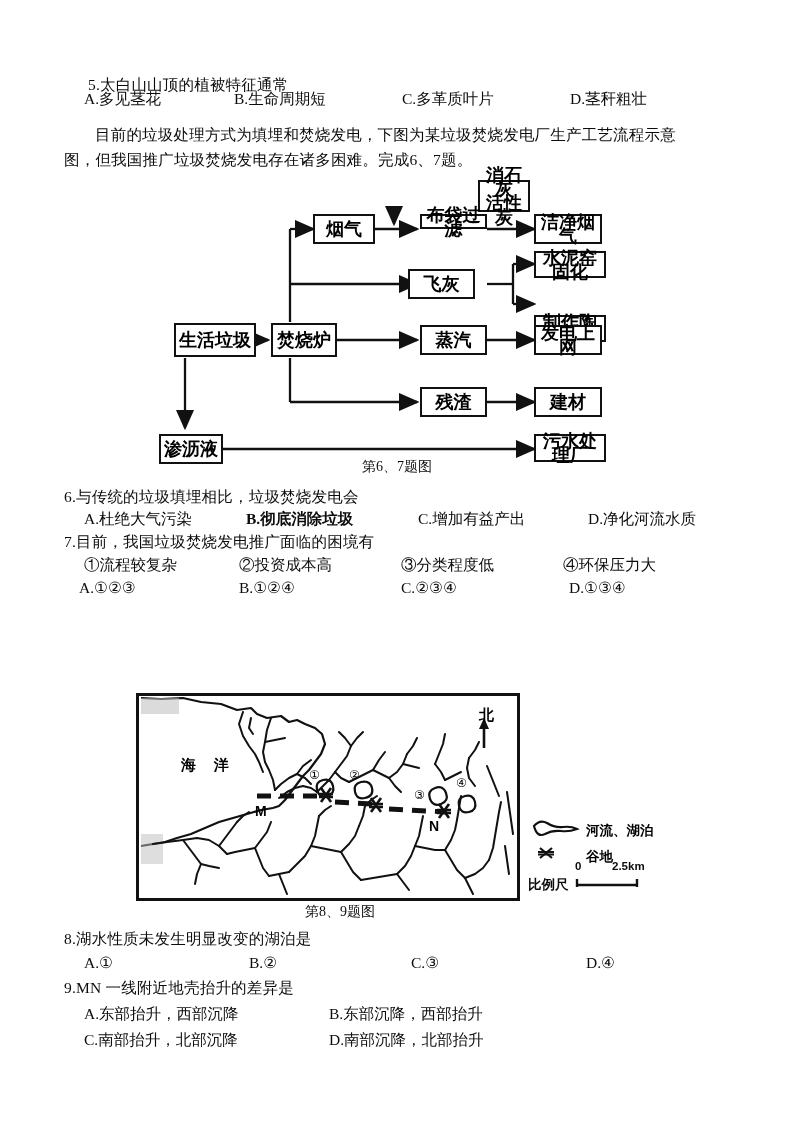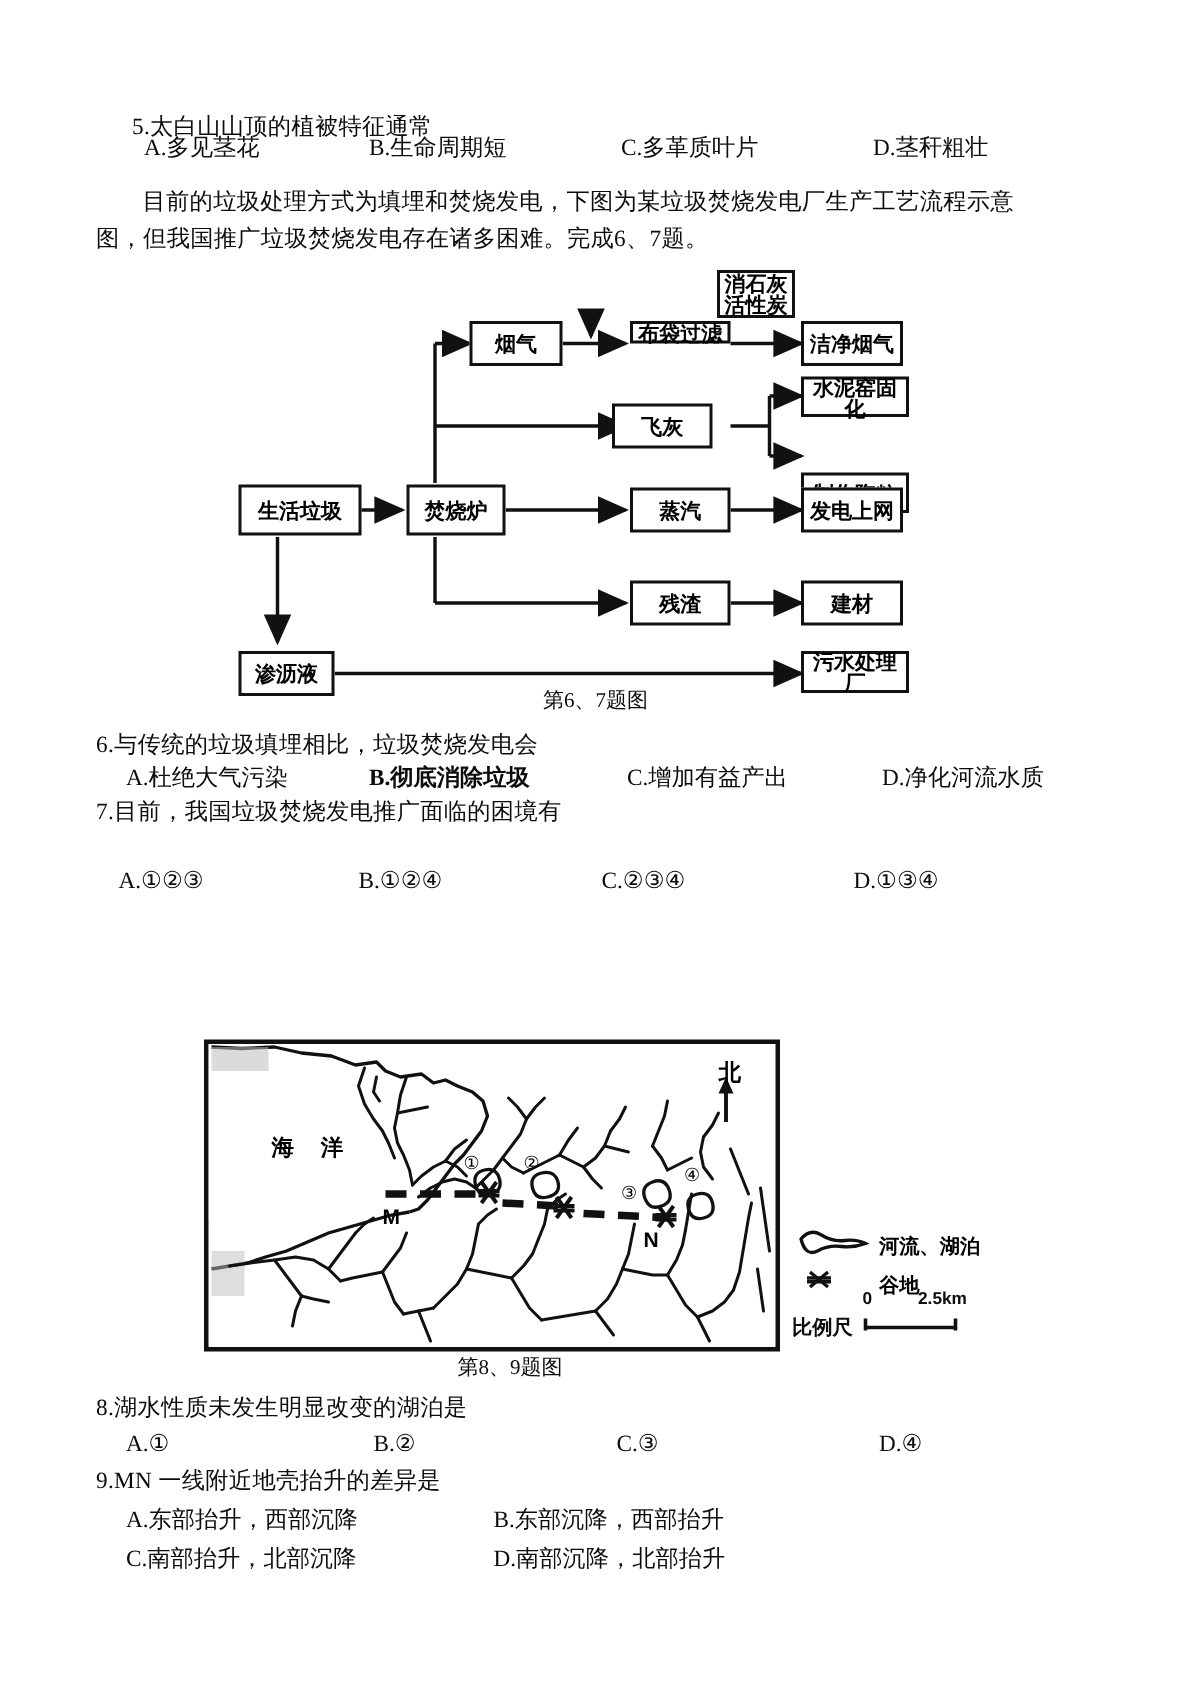--- a/index.html
+++ b/index.html
@@ -67,21 +67,21 @@
     position: absolute;
     border: 2px solid #111;
     background: #fff;
     box-sizing: border-box;
     display: flex;
     align-items: center;
     justify-content: center;
     flex-direction: column;
     font-family: "Liberation Sans", "DejaVu Sans", sans-serif;
     font-weight: bold;
-    font-size: 14px;
+    font-size: 18px;
     line-height: 14px;
     color: #000;
     text-align: center;
   }
   .fbox span { display: block; }
 
   
   #mapfig {
     position: absolute;
     left: 136px;
@@ -143,21 +143,21 @@
   #scale-label { position: absolute; left: 0; top: 58px; font-size: 13.5px; font-weight: bold; }
   #scale-zero  { position: absolute; left: 47px; top: 42px; font-size: 11.5px; font-weight: bold; font-family:"Liberation Sans",sans-serif;}
   #scale-max   { position: absolute; left: 84px; top: 42px; font-size: 11.5px; font-weight: bold; font-family:"Liberation Sans",sans-serif;}
 </style>
 </head>
 <body>
 
 <div class="page">
 
   <div class="qline" style="left:64px; top:74px;margin-left:24px;">5.太白山山顶的植被特征通常</div>
-  <div class="opts" style="left:96px; top:88px; width:640px;">
+  <div class="opts" style="left:84px; top:88px; width:640px;">
     <span class="opt" style="width:150px;">A.多见茎花</span>
     <span class="opt" style="width:168px;">B.生命周期短</span>
     <span class="opt" style="width:168px;">C.多革质叶片</span>
     <span class="opt">D.茎秆粗壮</span>
   </div>
 
   <div class="para" style="left:64px; top:122px; width:672px;">
     <div class="para-line indent">目前的垃圾处理方式为填埋和焚烧发电，下图为某垃圾焚烧发电厂生产工艺流程示意</div>
     <div class="para-line">图，但我国推广垃圾焚烧发电存在诸多困难。完成6、7题。</div>
   </div>
@@ -216,21 +216,21 @@
     <div class="fbox" style="left:290px; top:42px; width:67px; height:15px;">布袋过滤</div>
 
     <div class="fbox" style="left:404px; top:42px; width:68px; height:30px;">洁净烟气</div>
 
     <div class="fbox" style="left:278px; top:97px; width:67px; height:30px;">飞灰</div>
 
     <div class="fbox" style="left:404px; top:79px; width:72px; height:27px;">水泥窑固化</div>
 
     <div class="fbox" style="left:404px; top:119px; width:72px; height:27px;margin-top:24px;">制作陶粒</div>
 
-    <div class="fbox" style="left:29px; top:151px; width:82px; height:34px;">生活垃圾</div>
+    <div class="fbox" style="left:44px; top:151px; width:82px; height:34px;">生活垃圾</div>
 
     <div class="fbox" style="left:141px; top:151px; width:66px; height:34px;">焚烧炉</div>
 
     <div class="fbox" style="left:290px; top:153px; width:67px; height:30px;">蒸汽</div>
 
     <div class="fbox" style="left:404px; top:153px; width:68px; height:30px;">发电上网</div>
 
     <div class="fbox" style="left:290px; top:215px; width:67px; height:30px;">残渣</div>
 
     <div class="fbox" style="left:404px; top:215px; width:68px; height:30px;">建材</div>
@@ -244,20 +244,26 @@
 
   <div class="qline" style="left:64px; top:486px;">6.与传统的垃圾填埋相比，垃圾焚烧发电会</div>
   <div class="opts" style="left:84px; top:508px; width:660px;">
     <span class="opt" style="width:162px;">A.杜绝大气污染</span>
     <span class="opt" style="width:172px;font-weight:bold;">B.彻底消除垃圾</span>
     <span class="opt" style="width:170px;">C.增加有益产出</span>
     <span class="opt">D.净化河流水质</span>
   </div>
 
   <div class="qline" style="left:64px; top:531px;">7.目前，我国垃圾焚烧发电推广面临的困境有</div>
+  <div class="opts" style="left:84px; top:554px; width:660px;">
+    <span class="opt" style="width:155px;">①流程较复杂</span>
+    <span class="opt" style="width:162px;">②投资成本高</span>
+    <span class="opt" style="width:162px;">③分类程度低</span>
+    <span class="opt">④环保压力大</span>
+  </div>
   <div class="opts" style="left:79px; top:577px; width:660px;">
     <span class="opt" style="width:160px;">A.①②③</span>
     <span class="opt" style="width:162px;">B.①②④</span>
     <span class="opt" style="width:168px;">C.②③④</span>
     <span class="opt">D.①③④</span>
   </div>
 
 
   <div id="mapfig">
     <div id="mapframe">

